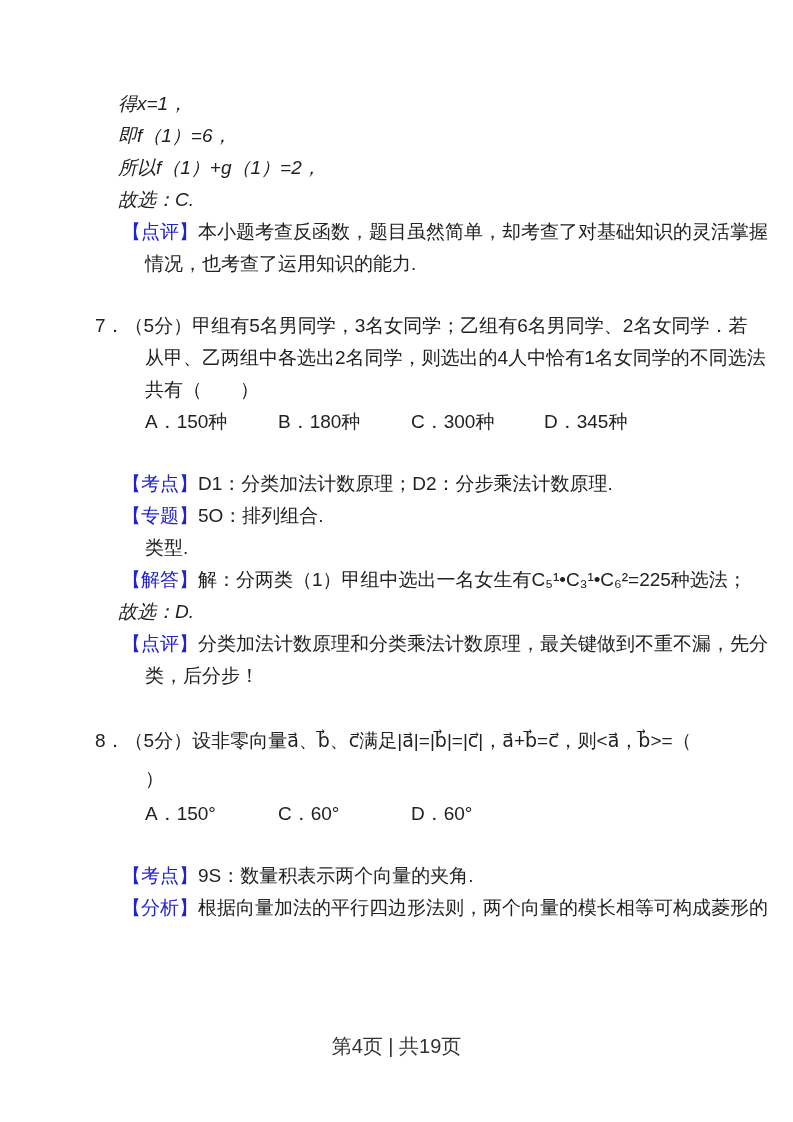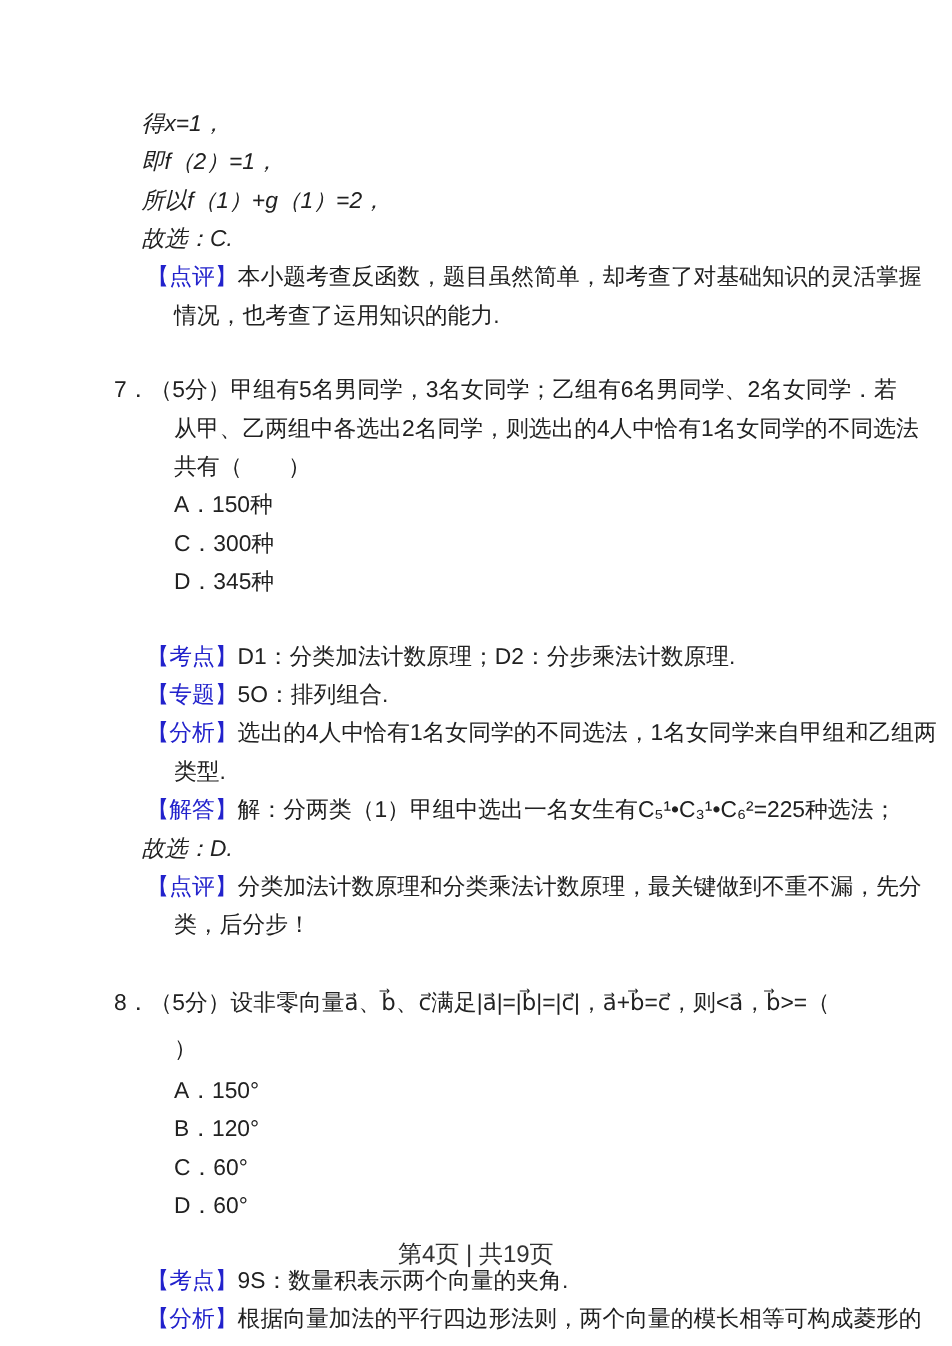--- a/index.html
+++ b/index.html
@@ -30,21 +30,20 @@
   .label-line   { margin-left: 27px; }   
   .body-line    { margin-left: 23px; font-style: italic; }   
   .qnum-line    { margin-left: 0; }      
   .wrap-line    { margin-left: 50px; }   
   .sec-label    { color: #2222cc; }
   .gap          { height: 30px; }
   .opts {
     display: flex;
     margin-left: 50px;
     line-height: 32px;
-    flex-direction: column;
   }
   .opt { width: 133px; white-space: nowrap; }
   .opt:last-child { width: auto; }
   .q8head { line-height: 38px; }
   .footer {
     position: absolute;
     top: 1036px;
     left: 0;
     width: 793px;
     text-align: center;
@@ -52,58 +51,57 @@
     color: #333333;
     line-height: 20px;
   }
 </style>
 </head>
 <body>
 
 <div class="page">
 
   <p class="body-line">得x=1，</p>
-  <p class="body-line">即f（2）=1，</p>
+  <p class="body-line">即f（1）=6，</p>
   <p class="body-line">所以f（1）+g（1）=2，</p>
   <p class="body-line">故选：C.</p>
 
   <p class="label-line"><span class="sec-label">【点评】</span><span>本小题考查反函数，题目虽然简单，却考查了对基础知识的灵活掌握</span></p>
   <p class="wrap-line">情况，也考查了运用知识的能力.</p>
 
   <div class="gap"></div>
 
   <p class="qnum-line">7．（5分）甲组有5名男同学，3名女同学；乙组有6名男同学、2名女同学．若</p>
   <p class="wrap-line">从甲、乙两组中各选出2名同学，则选出的4人中恰有1名女同学的不同选法</p>
   <p class="wrap-line">共有（　　）</p>
 
   <div class="opts">
     <span class="opt">A．150种</span>
+    <span class="opt">B．180种</span>
     <span class="opt">C．300种</span>
     <span class="opt">D．345种</span>
   </div>
 
   <div class="gap"></div>
 
   <p class="label-line"><span class="sec-label">【考点】</span><span>D1：分类加法计数原理；D2：分步乘法计数原理.</span></p>
   <p class="label-line"><span class="sec-label">【专题】</span><span>5O：排列组合.</span></p>
-  <p class="label-line"><span class="sec-label">【分析】</span><span>选出的4人中恰有1名女同学的不同选法，1名女同学来自甲组和乙组两</span></p>
   <p class="wrap-line">类型.</p>
   <p class="label-line"><span class="sec-label">【解答】</span><span>解：分两类（1）甲组中选出一名女生有C₅¹•C₃¹•C₆²=225种选法；</span></p>
   <p class="body-line">故选：D.</p>
   <p class="label-line"><span class="sec-label">【点评】</span><span>分类加法计数原理和分类乘法计数原理，最关键做到不重不漏，先分</span></p>
   <p class="wrap-line">类，后分步！</p>
 
   <div class="gap"></div>
 
   <p class="qnum-line q8head">8．（5分）设非零向量a⃗、b⃗、c⃗满足|a⃗|=|b⃗|=|c⃗|，a⃗+b⃗=c⃗，则&lt;a⃗，b⃗&gt;=（</p>
   <p class="wrap-line q8head">）</p>
 
   <div class="opts">
     <span class="opt">A．150°</span>
-    <span class="opt">B．120°</span>
     <span class="opt">C．60°</span>
     <span class="opt">D．60°</span>
   </div>
 
   <div class="gap"></div>
 
   <p class="label-line"><span class="sec-label">【考点】</span><span>9S：数量积表示两个向量的夹角.</span></p>
   <p class="label-line"><span class="sec-label">【分析】</span><span>根据向量加法的平行四边形法则，两个向量的模长相等可构成菱形的</span></p>
 
 </div>

